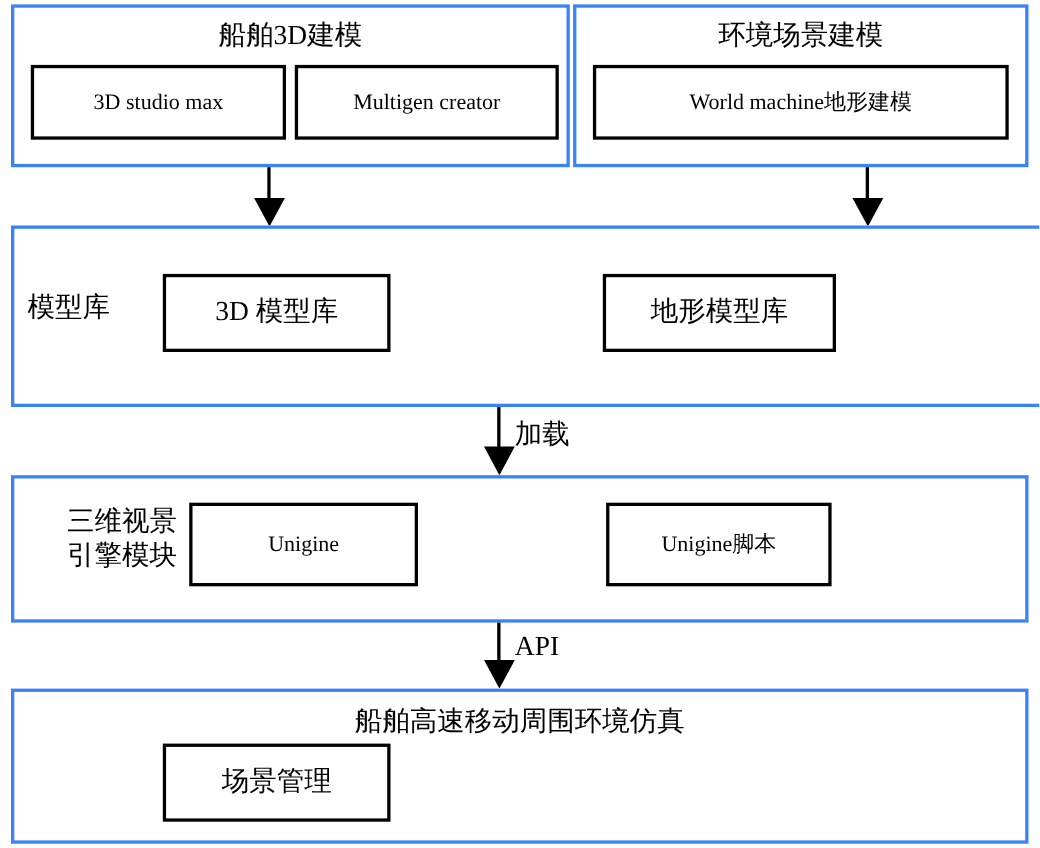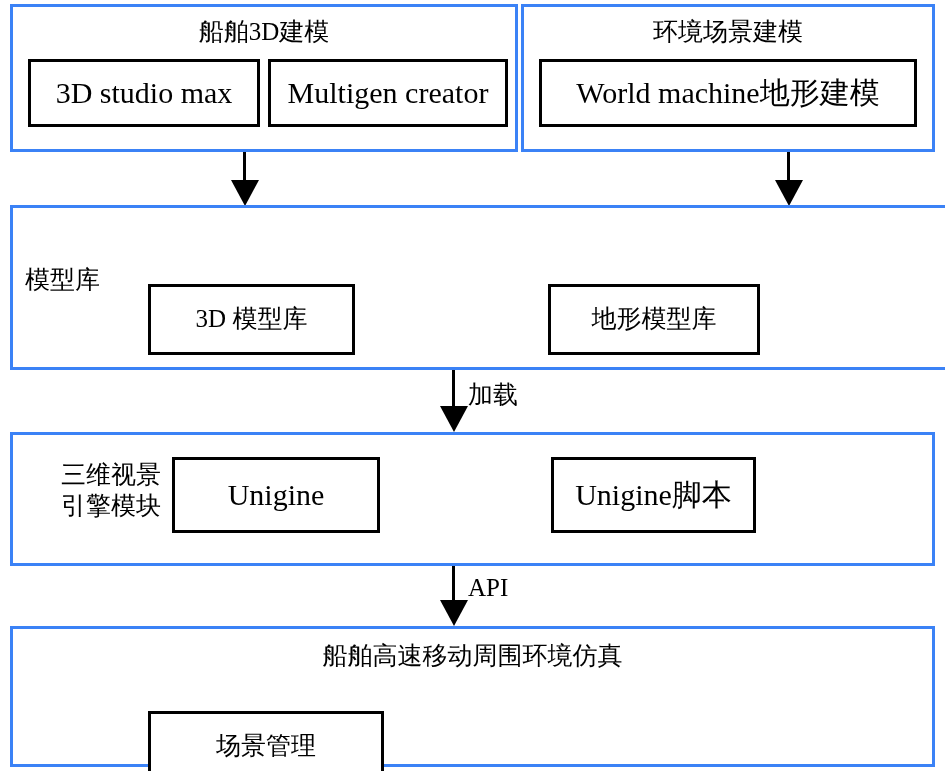--- a/index.html
+++ b/index.html
@@ -45,22 +45,22 @@
   }
   .side-label {
     position: absolute;
     text-align: left;
     white-space: pre-line;
     line-height: 1.25;
   }
 
   
   .fs-title   { font-size: 25px; }
-  .fs-inner   { font-size: 30px; }
-  .fs-inner-s { font-size: 25px; margin-top: 35px; }
+  .fs-inner   { font-size: 20px; }
+  .fs-inner-s { font-size: 25px; }
   .fs-side    { font-size: 25px; }
   .fs-edge    { font-size: 25px; }
 
   
   .connector {
     position: absolute;
   }
   .connector-line {
     position: absolute;
     width: 3px;
@@ -142,17 +142,17 @@
 
   <div class="connector" style="left:452px; top:566px; width:28px; height:62px;">
     <div class="connector-line" style="height:36px;"></div>
     <div class="arrow-head" style="left:-12px; top:34px;"></div>
   </div>
   <div class="edge-label fs-edge" style="left:468px; top:574px;">API</div>
 
   <div class="outer-box" style="left:10px; top:626px; width:925px; height:141px;">
     <div class="group-title fs-title" style="top:10px;">船舶高速移动周围环境仿真</div>
   </div>
-  <div class="inner-box fs-inner-s" style="left:148px; top:676px; width:236px; height:71px;">
+  <div class="inner-box fs-inner-s" style="left:148px; top:676px; width:207px; height:71px;">
     <span>场景管理</span>
   </div>
 
 </div>
 
 </body></html>

